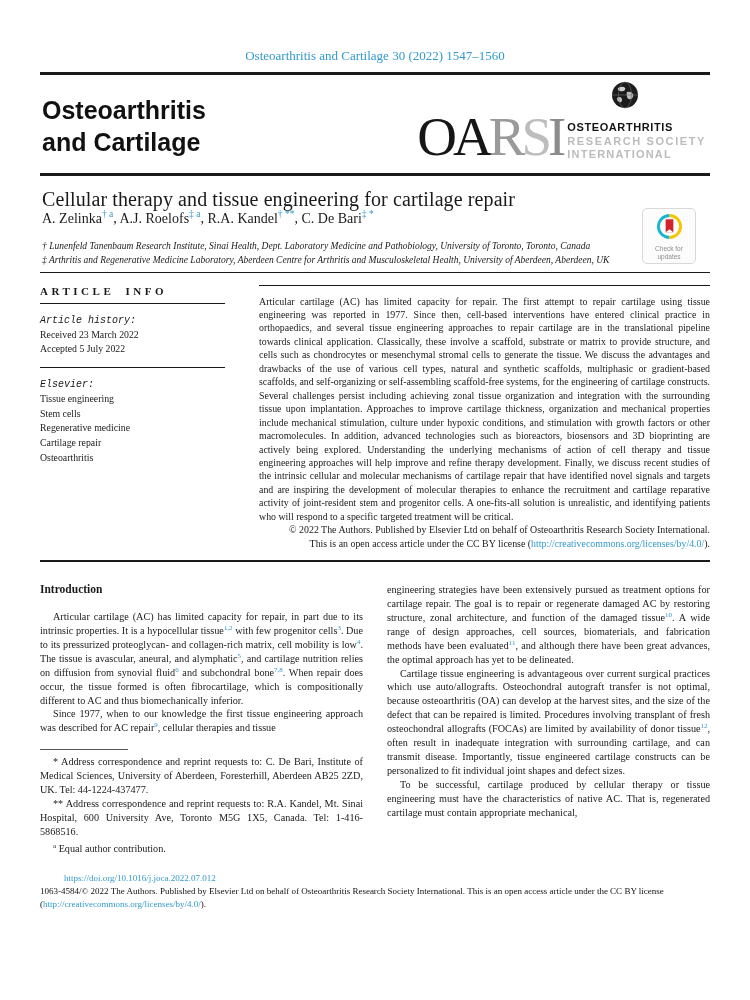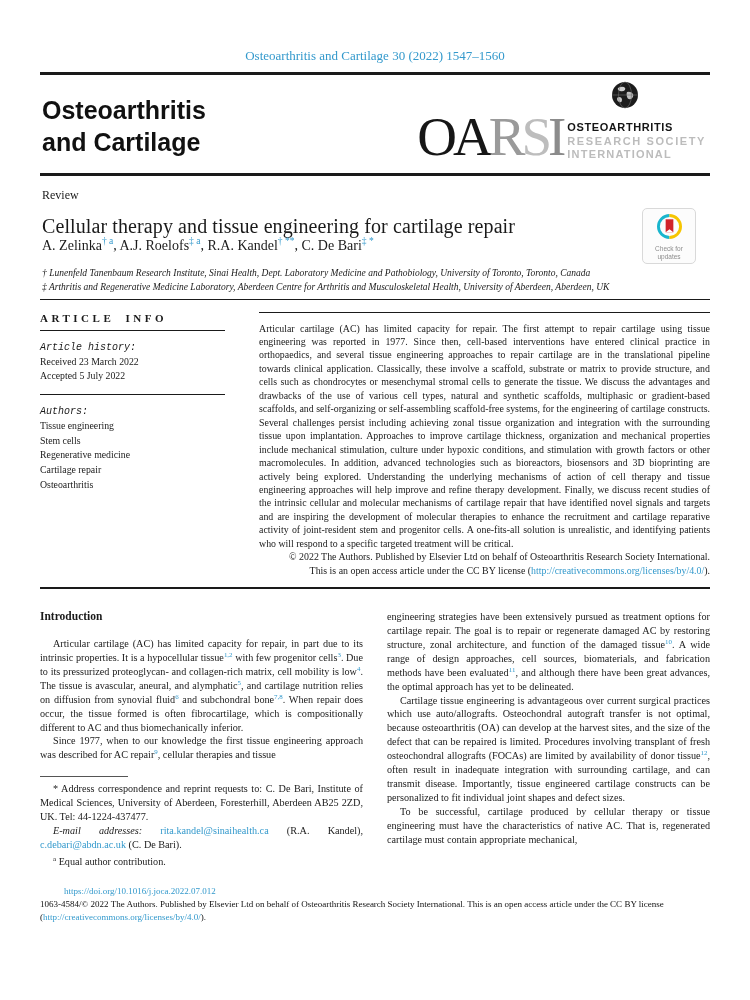--- a/index.html
+++ b/index.html
@@ -102,21 +102,20 @@
       <div class="oarsi-text">
         <div class="l1">OSTEOARTHRITIS</div>
         <div class="l2">RESEARCH SOCIETY</div>
         <div class="l3">INTERNATIONAL</div>
       </div>
     </div>
   </div>
   <hr class="rule-thick">
 
   <div class="titleblock">
-    <div class="review">Review</div>
     <div class="atitle">Cellular therapy and tissue engineering for cartilage repair</div>
     <div class="authors"><span>A. Zelinka</span><sup class="ref">† a</sup><span>, A.J. Roelofs</span><sup class="ref">‡ a</sup><span>, R.A. Kandel</span><sup class="ref">† **</sup><span>, C. De Bari</span><sup class="ref">‡ *</sup></div>
     <div class="affil">† Lunenfeld Tanenbaum Research Institute, Sinai Health, Dept. Laboratory Medicine and Pathobiology, University of Toronto, Toronto, Canada</div>
     <div class="affil">‡ Arthritis and Regenerative Medicine Laboratory, Aberdeen Centre for Arthritis and Musculoskeletal Health, University of Aberdeen, Aberdeen, UK</div>
     <div class="cfu">
       <span>
         <svg width="25" height="25" viewBox="0 0 26 26">
           <path d="M13 1.5 A11.5 11.5 0 0 0 13 24.5" fill="none" stroke="#19b5cd" stroke-width="3"></path>
           <path d="M13 1.5 A11.5 11.5 0 0 1 13 24.5" fill="none" stroke="#f6c500" stroke-width="3"></path>
           <rect x="9" y="5.5" width="8" height="13.5" fill="#d1232a"></rect>
@@ -130,21 +129,21 @@
   <hr class="rule-thin">
 
   <div class="infosum">
     <div class="info-col">
       <div class="blk-head">ARTICLE INFO</div>
       <hr class="blk-rule">
       <div class="info-label">Article history:</div>
       <div class="info-line">Received 23 March 2022</div>
       <div class="info-line">Accepted 5 July 2022</div>
       <hr class="info-sep">
-      <div class="info-label">Authors:</div>
+      <div class="info-label">Elsevier:</div>
       <div class="info-line">Tissue engineering</div>
       <div class="info-line">Stem cells</div>
       <div class="info-line">Regenerative medicine</div>
       <div class="info-line">Cartilage repair</div>
       <div class="info-line">Osteoarthritis</div>
     </div>
     <div class="sum-col">
       <hr class="blk-rule">
       <div class="sum-body">Articular cartilage (AC) has limited capacity for repair. The first attempt to repair cartilage using tissue engineering was reported in 1977. Since then, cell-based interventions have entered clinical practice in orthopaedics, and several tissue engineering approaches to repair cartilage are in the translational pipeline towards clinical application. Classically, these involve a scaffold, substrate or matrix to provide structure, and cells such as chondrocytes or mesenchymal stromal cells to generate the tissue. We discuss the advantages and drawbacks of the use of various cell types, natural and synthetic scaffolds, multiphasic or gradient-based scaffolds, and self-organizing or self-assembling scaffold-free systems, for the engineering of cartilage constructs. Several challenges persist including achieving zonal tissue organization and integration with the surrounding tissue upon implantation. Approaches to improve cartilage thickness, organization and mechanical properties include mechanical stimulation, culture under hypoxic conditions, and stimulation with growth factors or other macromolecules. In addition, advanced technologies such as bioreactors, biosensors and 3D bioprinting are actively being explored. Understanding the underlying mechanisms of action of cell therapy and tissue engineering approaches will help improve and refine therapy development. Finally, we discuss recent studies of the intrinsic cellular and molecular mechanisms of cartilage repair that have identified novel signals and targets and are inspiring the development of molecular therapies to enhance the recruitment and cartilage reparative activity of joint-resident stem and progenitor cells. A one-fits-all solution is unrealistic, and identifying patients who will respond to a specific targeted treatment will be critical.</div>
       <div class="sum-copy">© 2022 The Authors. Published by Elsevier Ltd on behalf of Osteoarthritis Research Society International.</div>
@@ -155,21 +154,21 @@
   <hr class="rule-mid rule-after-sum">
 
   <div class="columns">
     <div class="col">
       <div class="intro-head">Introduction</div>
       <p>Articular cartilage (AC) has limited capacity for repair, in part due to its intrinsic properties. It is a hypocellular tissue<sup class="ref">1,2</sup> with few progenitor cells<sup class="ref">3</sup>. Due to its pressurized proteoglycan- and collagen-rich matrix, cell mobility is low<sup class="ref">4</sup>. The tissue is avascular, aneural, and alymphatic<sup class="ref">5</sup>, and cartilage nutrition relies on diffusion from synovial fluid<sup class="ref">6</sup> and subchondral bone<sup class="ref">7,8</sup>. When repair does occur, the tissue formed is often fibrocartilage, which is compositionally different to AC and thus biomechanically inferior.</p>
       <p>Since 1977, when to our knowledge the first tissue engineering approach was described for AC repair<sup class="ref">9</sup>, cellular therapies and tissue</p>
       <div class="footnotes">
         <hr class="fn-rule">
         <p class="fn">* Address correspondence and reprint requests to: C. De Bari, Institute of Medical Sciences, University of Aberdeen, Foresterhill, Aberdeen AB25 2ZD, UK. Tel: 44-1224-437477.</p>
-        <p class="fn"><i>E-mail addresses:</i> <a class="link">rita.kandel@sinaihealth.ca</a><span> (R.A. Kandel), </span><a class="link">c.debari@abdn.ac.uk</a><span> (C. De Bari).</span></p>
+        <p class="fn">** Address correspondence and reprint requests to: R.A. Kandel, Mt. Sinai Hospital, 600 University Ave, Toronto M5G 1X5, Canada. Tel: 1-416-5868516.</p>
         <p class="fn"><sup class="fn-sup">a</sup><span> Equal author contribution.</span></p>
       </div>
     </div>
     <div class="col">
       <p class="noindent">engineering strategies have been extensively pursued as treatment options for cartilage repair. The goal is to repair or regenerate damaged AC by restoring structure, zonal architecture, and function of the damaged tissue<sup class="ref">10</sup>. A wide range of design approaches, cell sources, biomaterials, and fabrication methods have been evaluated<sup class="ref">11</sup>, and although there have been great advances, the optimal approach has yet to be delineated.</p>
       <p>Cartilage tissue engineering is advantageous over current surgical practices which use auto/allografts. Osteochondral autograft transfer is not optimal, because osteoarthritis (OA) can develop at the harvest sites, and the size of the defect that can be repaired is limited. Procedures involving transplant of fresh osteochondral allografts (FOCAs) are limited by availability of donor tissue<sup class="ref">12</sup>, often result in inadequate integration with surrounding cartilage, and can transmit disease. Importantly, tissue engineered cartilage constructs can be personalized to fit individual joint shapes and defect sizes.</p>
       <p>To be successful, cartilage produced by cellular therapy or tissue engineering must have the characteristics of native AC. That is, regenerated cartilage must contain appropriate mechanical,</p>
     </div>
   </div>
 

